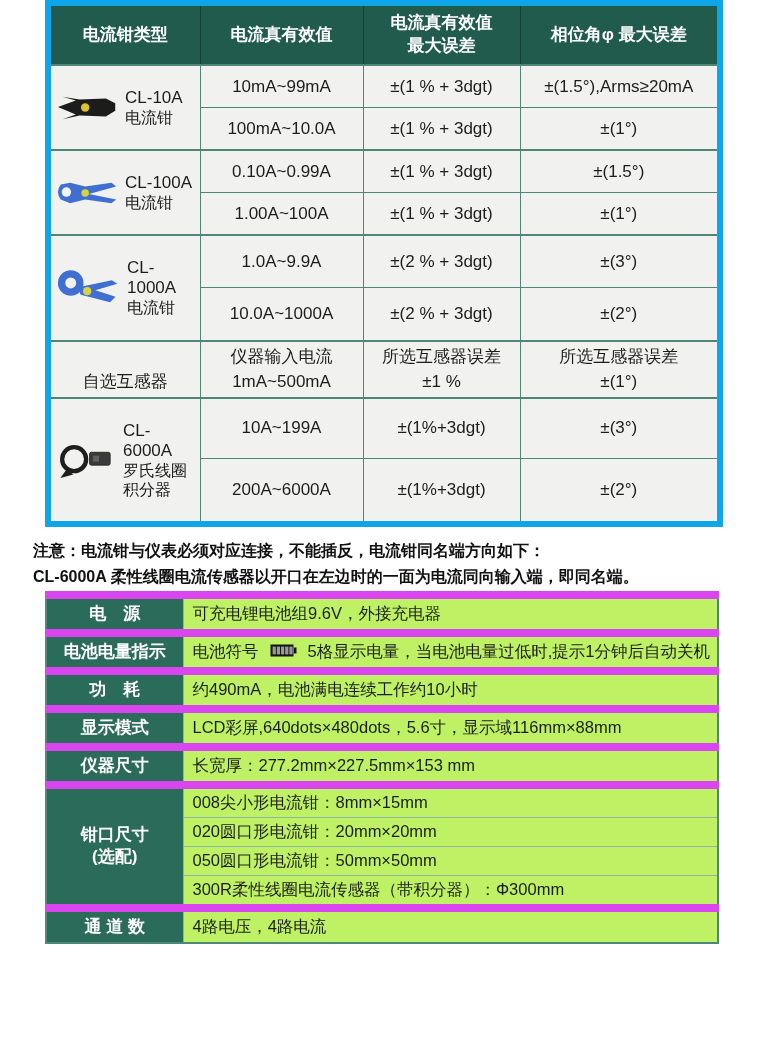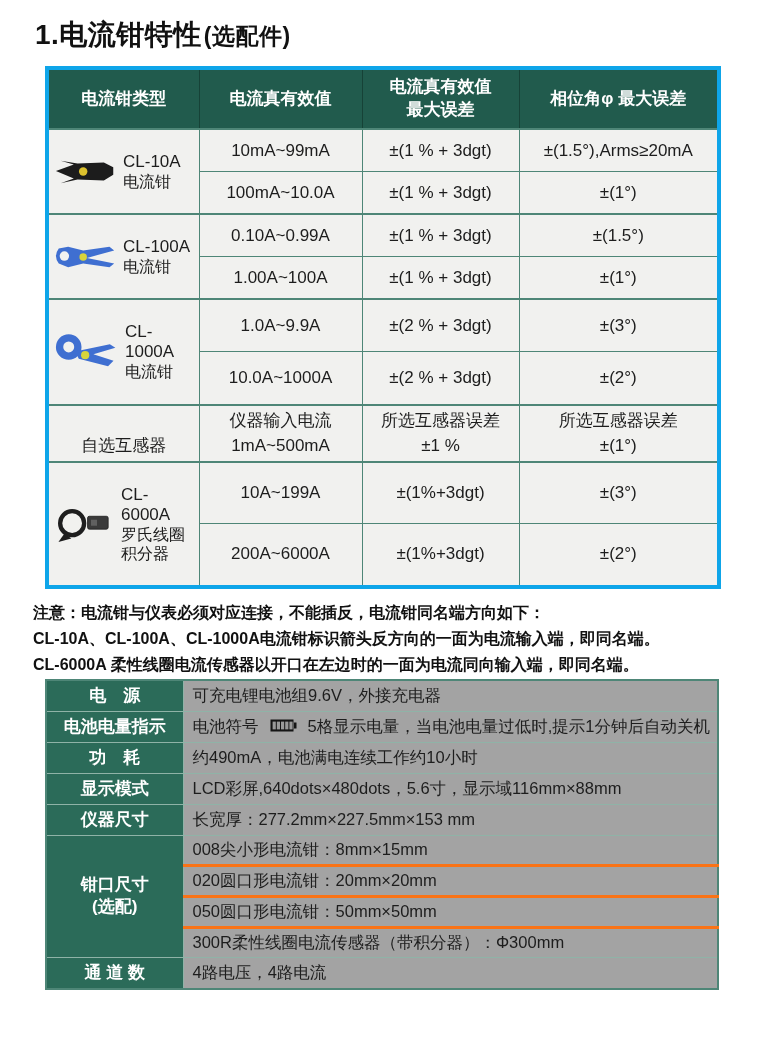--- a/index.html
+++ b/index.html
@@ -13,21 +13,21 @@
   .title{
     margin:16px 0 12px 35px;font-size:28px;font-weight:700;color:#111;
     letter-spacing:0.5px;
   }
   .title .suffix{font-size:23px;margin-left:2px;}
   .t2title{margin-top:32px;margin-bottom:14px;}
 
   
   table{border-collapse:collapse;table-layout:fixed;}
   .t1{
-    width:672px;margin-left:45px;border:4px solid #0ea5e9;
+    width:672px;margin-left:45px;border:6px solid #0ea5e9;
   }
   .t1 th,.t1 td{
     border:1px solid #4e8677;text-align:center;vertical-align:middle;
     white-space:pre-line;padding:0 2px;overflow:hidden;
   }
   .t1 thead th{
     background:#215b4d;color:#ffffff;font-weight:700;font-size:17px;
     height:58px;line-height:1.35;border-color:#164237;
   }
   .t1 td{background:#f1f1ef;font-size:17px;height:28px;}
@@ -51,34 +51,33 @@
   
   .t2{
     width:672px;margin-left:45px;border:2px solid #4e8677;
   }
   .t2 th,.t2 td{border:1px solid #8fb3a7;height:28px;overflow:hidden;}
   .t2 th{
     background:#2b6b59;color:#ffffff;font-weight:700;font-size:17px;
     text-align:center;vertical-align:middle;white-space:pre-line;line-height:1.3;
   }
   .t2 td{
-    background:#a3a3a3;font-size:16.5px;text-align:left;vertical-align:middle;
+    background:#bef264;font-size:16.5px;text-align:left;vertical-align:middle;
     padding:0 15px 0 9px;white-space:nowrap;
   }
-  .t2 tr.sub td{border-top:3px solid #f97316;}
-  .t2 tr.gstart th,.t2 tr.gstart td{border-top:1px solid #d946ef;margin-top:37px;}
+  .t2 tr.sub td{border-top:1px solid #f97316;}
+  .t2 tr.gstart th,.t2 tr.gstart td{border-top:8px solid #d946ef;margin-top:37px;}
   .battval{display:inline-flex;align-items:center;gap:11px;}
   .batticon{display:inline-block;vertical-align:-2px;}
 </style>
 </head>
 <body>
 
 <div class="page">
 
-  <h1 class="title"><span>1.</span><span>电流钳特性</span><span class="suffix">(选配件)</span></h1>
 
   <table class="t1">
     <colgroup>
         <col style="width:152px">
         <col style="width:163px">
         <col style="width:157px">
         <col style="width:200px">
       </colgroup>
     <thead>
       <tr>
@@ -205,21 +204,20 @@
       <tr class="sub">
         <td>200A~6000A</td>
         <td>±(1%+3dgt)</td>
         <td>±(2°)</td>
       </tr>
     </tbody>
   </table>
 
   <div class="notes">
     <p class="first">注意：电流钳与仪表必须对应连接，不能插反，电流钳同名端方向如下：</p>
-    <p class="rest">CL-10A、CL-100A、CL-1000A电流钳标识箭头反方向的一面为电流输入端，即同名端。</p>
     <p class="rest">CL-6000A 柔性线圈电流传感器以开口在左边时的一面为电流同向输入端，即同名端。</p>
   </div>
 
 
   <table class="t2">
     <colgroup>
         <col style="width:137px">
         <col style="width:535px">
       </colgroup>
     <tbody>

